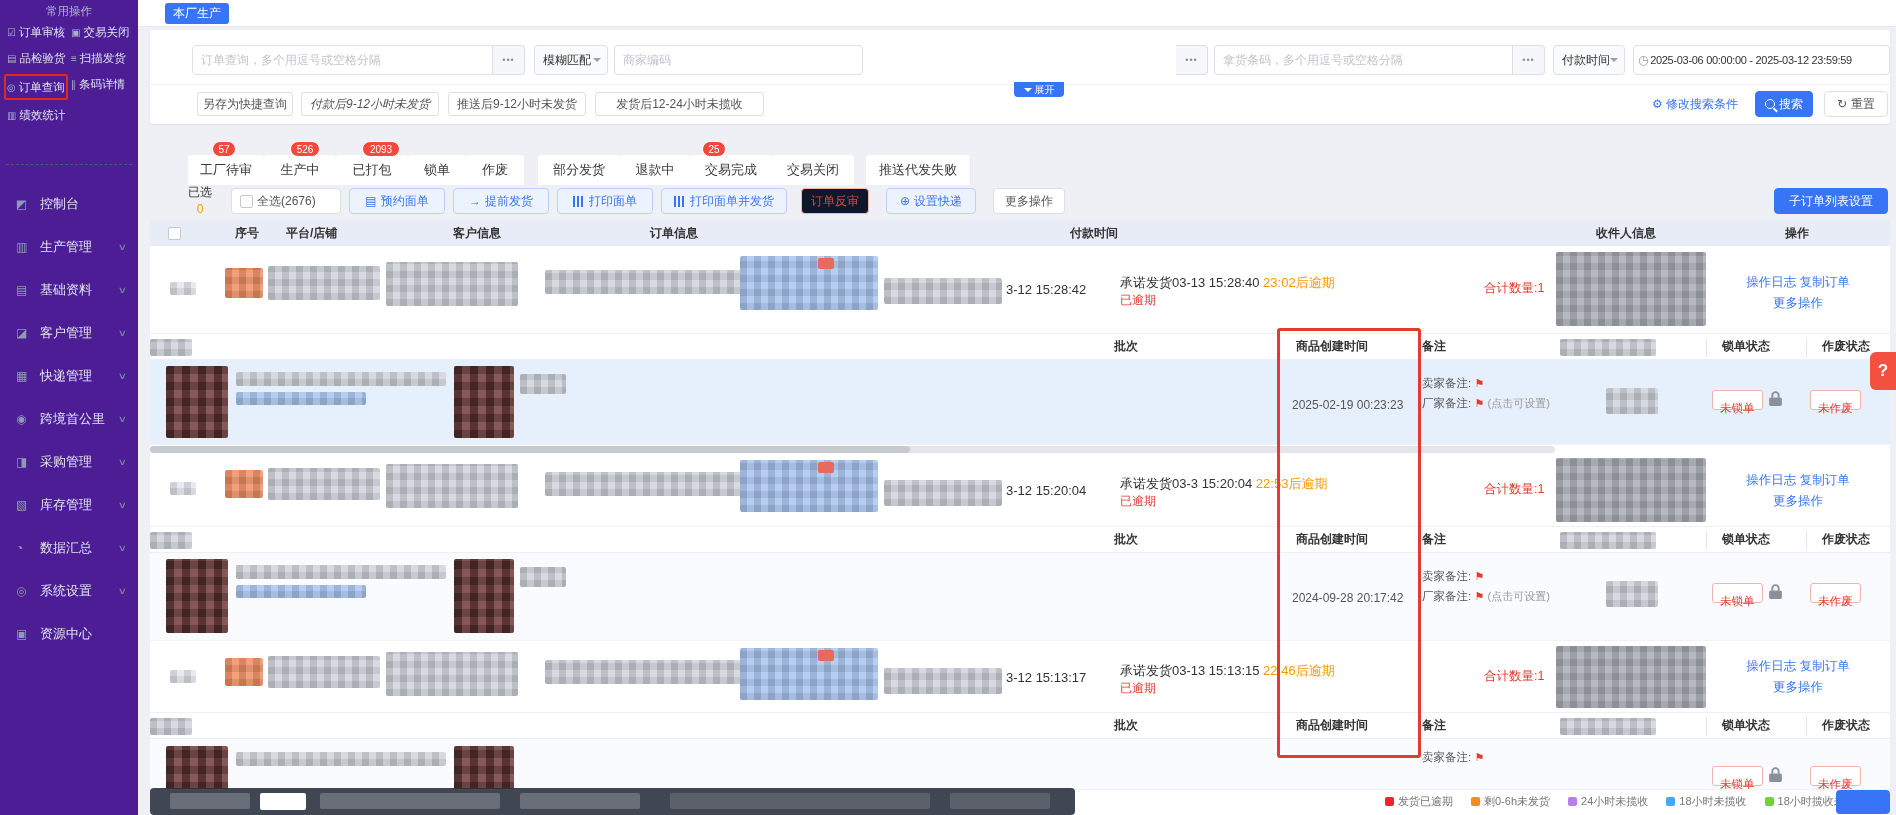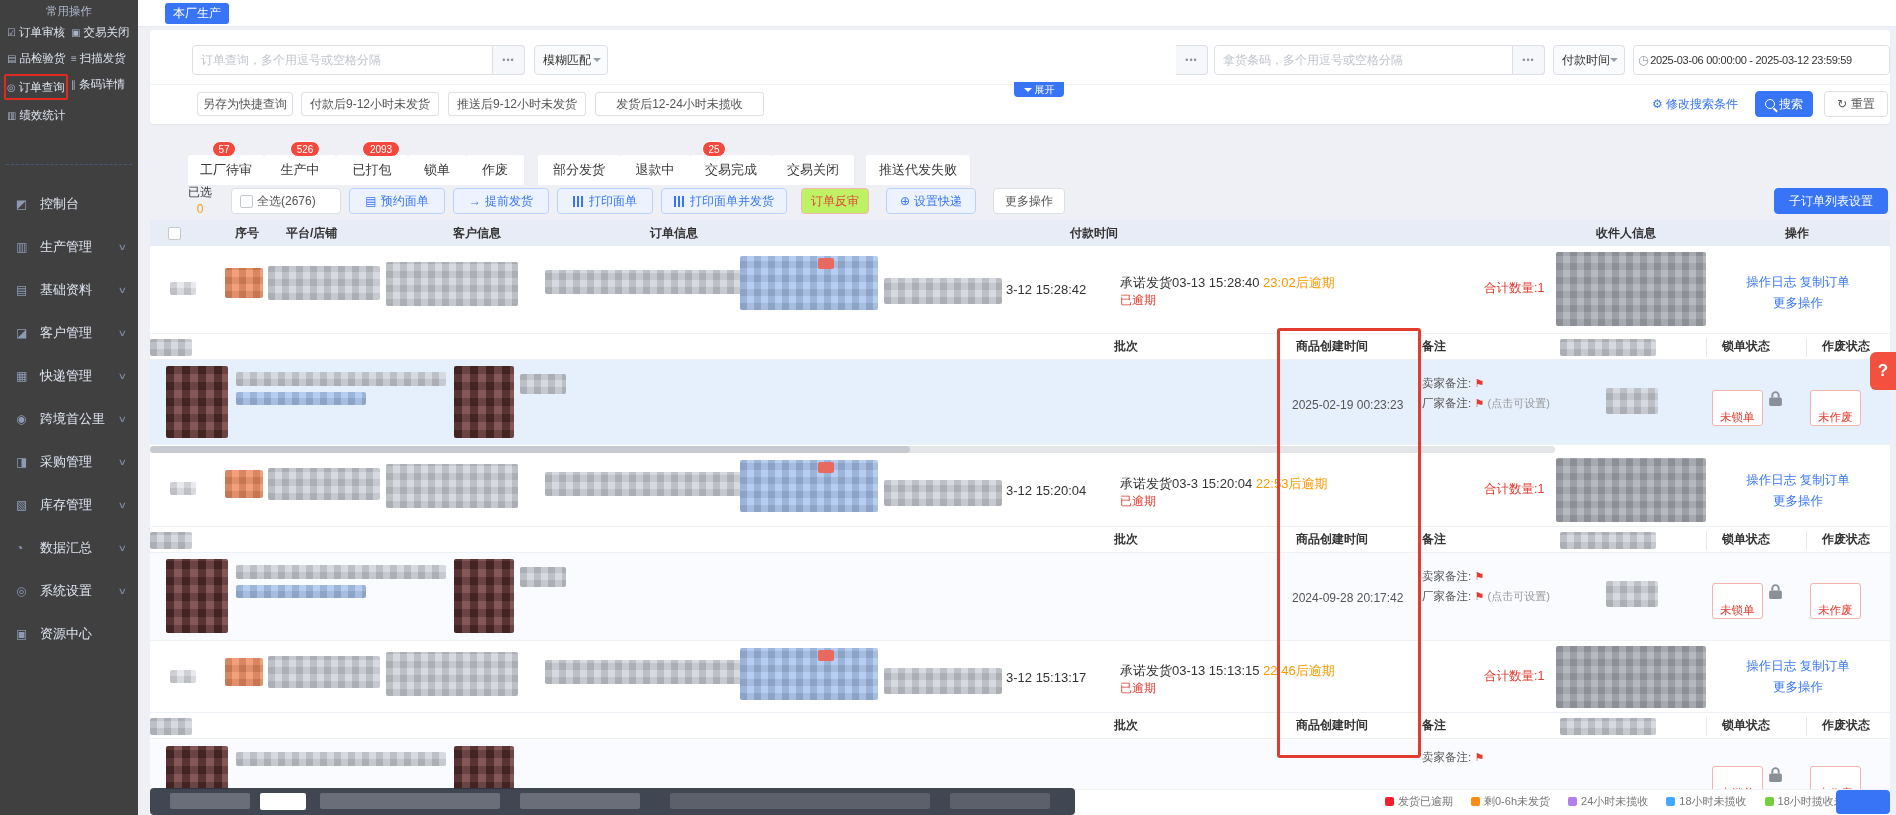--- a/index.html
+++ b/index.html
@@ -1,21 +1,21 @@
 <!DOCTYPE html>
 <html><head>
 <meta charset="utf-8">
 <style>
   html,body{margin:0;padding:0;background:#dfe2e8;}
   .screen{position:relative;width:1896px;height:815px;overflow:hidden;background:#eef0f5;
           font-family:"Liberation Sans","DejaVu Sans",sans-serif;font-size:12px;color:#333;}
   .abs{position:absolute;}
   .txt{white-space:nowrap;}
   
-  .sidebar{position:absolute;left:0;top:0;width:138px;height:815px;background:#404040;z-index:20;}
+  .sidebar{position:absolute;left:0;top:0;width:138px;height:815px;background:#4c1d95;z-index:20;}
   .sb-title{position:absolute;left:0;top:4px;width:138px;text-align:center;color:#aeb8cd;font-size:11.5px;}
   .sb-quick{position:absolute;left:4px;top:22px;width:132px;display:grid;grid-template-columns:64px 68px;row-gap:5px;}
   .sb-q{display:flex;align-items:center;height:21px;color:#dde3ef;font-size:11.5px;white-space:nowrap;padding-left:3px;cursor:pointer;}
   .sb-q.active{border:2px solid #e02a1f;border-radius:2px;padding-left:1px;height:22px;}
   .sb-qi{color:#aab4c9;margin-right:3px;font-size:10px;}
   .sb-dash{position:absolute;left:6px;top:164px;width:126px;border-top:1px dashed #48577c;}
   .sb-menu{position:absolute;left:0;top:182px;width:138px;}
   .sb-m{display:flex;align-items:center;height:43px;padding-left:16px;cursor:pointer;color:#e0e6f2;font-size:13px;}
   .sb-mi{width:16px;color:#8e9ab5;font-size:12px;margin-right:8px;}
   .sb-mc{margin-left:auto;margin-right:12px;color:#7f8ba6;font-size:9px;transform:scaleX(1.4);}
@@ -45,21 +45,21 @@
       background:#fff;color:#555;font-size:12px;text-align:center;line-height:22px;cursor:pointer;}
   .expand{position:absolute;left:1014px;top:82px;width:50px;height:15px;background:#3875f6;border-radius:0 0 4px 4px;
           color:#fff;font-size:10px;display:flex;align-items:center;justify-content:center;gap:3px;cursor:pointer;z-index:5;}
   .caret-w{width:0;height:0;border:4px solid transparent;border-top-color:#fff;position:relative;top:2px;}
   .mod-link{position:absolute;left:1652px;top:92px;height:24px;line-height:24px;color:#3875f6;font-size:12px;cursor:pointer;white-space:nowrap;}
   .btn{position:absolute;height:26px;box-sizing:border-box;border-radius:4px;font-size:12px;text-align:center;
        display:flex;align-items:center;justify-content:center;gap:4px;cursor:pointer;white-space:nowrap;}
   .btn-solid{background:#3875f6;color:#fff;border:1px solid #3875f6;}
   .btn-plain{background:#fff;color:#555;border:1px solid #dcdfe6;}
   .btn-blite{background:#edf3fe;color:#3875f6;border:1px solid #b9d2fb;}
-  .btn-rlite{background:#bef264;color:#e2443a;border:1px solid #f5b6b0;}
+  .btn-rlite{background:#0f172a;color:#e2443a;border:1px solid #f5b6b0;}
   .mag{width:8px;height:8px;border:1.5px solid #fff;border-radius:50%;display:inline-block;position:relative;}
   .mag::after{content:"";position:absolute;width:5px;height:1.5px;background:#fff;transform:rotate(45deg);right:-4px;bottom:-2px;}
   .bstripes{display:inline-block;width:12px;height:11px;background:repeating-linear-gradient(90deg,currentColor 0 2px,transparent 2px 4px);}
   
   .tab{position:absolute;top:155px;height:30px;background:#fff;border-right:1px solid #ececf0;border-radius:3px 3px 0 0;
        text-align:center;line-height:30px;font-size:13px;color:#3a3a3a;cursor:pointer;}
   .badge{position:absolute;height:16px;background:#f5483d;border:1px solid #fff;border-radius:9px;color:#fff;
          font-size:10px;line-height:15px;text-align:center;z-index:6;padding:0 4px;box-sizing:border-box;}
   
   .tablebg{position:absolute;left:150px;top:220px;width:1740px;height:595px;background:#fff;}
@@ -69,21 +69,21 @@
   .og{position:absolute;left:150px;width:1740px;}
   .o-main{position:absolute;left:0;top:0;width:1740px;background:#fff;}
   .o-sub{position:absolute;left:0;width:1740px;height:27px;background:#fff;border-top:1px solid #edf0f5;border-bottom:1px solid #edf0f5;box-sizing:border-box;}
   .shead{position:absolute;top:0;height:27px;line-height:25px;font-weight:bold;font-size:12px;color:#333;white-space:nowrap;}
   .vline{position:absolute;top:4px;width:1px;height:19px;background:#e3e7ee;}
   .o-det{position:absolute;left:0;width:1740px;overflow:hidden;border-bottom:1px solid #f0f2f5;box-sizing:border-box;}
   .det-hl{background:#e6effc;}
   .det-wh{background:#fafbfe;}
   .lnk{color:#3875f6;cursor:pointer;white-space:nowrap;}
   .ops{text-align:center;font-size:12.5px;}
-  .pill-red{position:absolute;height:20px;line-height:18px;padding:17px 7px;border:1px solid #f3b4ae;color:#e23b30;
+  .pill-red{position:absolute;height:20px;line-height:18px;padding:8px 7px;border:1px solid #f3b4ae;color:#e23b30;
             border-radius:3px;font-size:11.5px;background:#fff;box-sizing:border-box;white-space:nowrap;}
   .rflag{color:#e23b30;font-size:11px;}
   .hint{color:#999;font-size:11px;}
   .remark-line{position:absolute;font-size:11.5px;color:#555;white-space:nowrap;}
   
   .mz{background-image:
         repeating-linear-gradient(90deg,rgba(0,0,0,.10) 0 7px,rgba(255,255,255,.10) 7px 14px),
         repeating-linear-gradient(0deg,rgba(0,0,0,.08) 0 7px,rgba(255,255,255,.06) 7px 14px);
       border-radius:2px;}
   .mz-light{background-color:#e4e7ec;}
@@ -209,38 +209,39 @@
   <div class="topstrip"></div>
   <div class="top-tab">本厂生产</div>
 
   <div class="card"></div>
   <input class="ipt" style="left: 192px; top: 45px; width: 301px;" placeholder="订单查询，多个用逗号或空格分隔">
   <div class="dots" style="left:493px;top:45px;">•••</div>
   <div class="select" style="left:534px;top:45px;width:74px;">
       <span>模糊匹配</span>
       <span class="caret"></span>
     </div>
+  <input class="ipt rd" style="left: 614px; top: 45px; width: 249px;" placeholder="商家编码">
   <div class="dots" style="left:1176px;top:45px;">•••</div>
   <input class="ipt" style="left: 1214px; top: 45px; width: 299px;" placeholder="拿货条码，多个用逗号或空格分隔">
   <div class="dots" style="left:1513px;top:45px;">•••</div>
   <div class="select" style="left:1553px;top:45px;width:72px;">
       <span>付款时间</span>
       <span class="caret"></span>
     </div>
   <div class="daterange">
       <span class="clockg">◷</span>
       <span>2025-03-06 00:00:00 - 2025-03-12 23:59:59</span>
     </div>
   <div class="card-div"></div>
   <div class="expand">
       <span class="caret-w"></span>
       <span>展开</span>
     </div>
   <div class="qf" style="left:197px;width:96px;">另存为快捷查询</div>
-  <div class="qf" style="left:301px;width:138px;">付款后9-12小时未发货</div>
+  <div class="qf" style="left:301px;width:138px;font-style:italic;">付款后9-12小时未发货</div>
   <div class="qf" style="left:448px;width:138px;">推送后9-12小时未发货</div>
   <div class="qf" style="left:595px;width:169px;">发货后12-24小时未揽收</div>
   <div class="mod-link"><span>⚙</span> <span>修改搜索条件</span></div>
   <div class="btn btn-solid" style="left:1755px;top:91px;width:58px;">
       <span class="mag"></span>
       <span>搜索</span>
     </div>
   <div class="btn btn-plain" style="left:1824px;top:91px;width:64px;">
       <span>↻</span>
       <span>重置</span>

